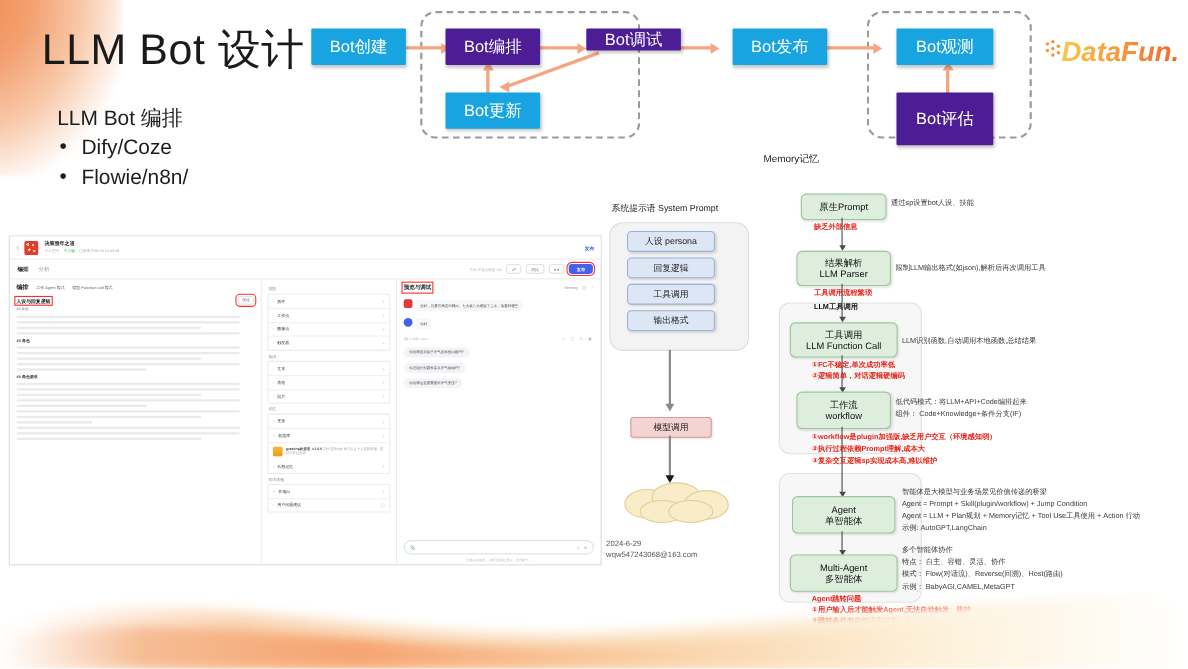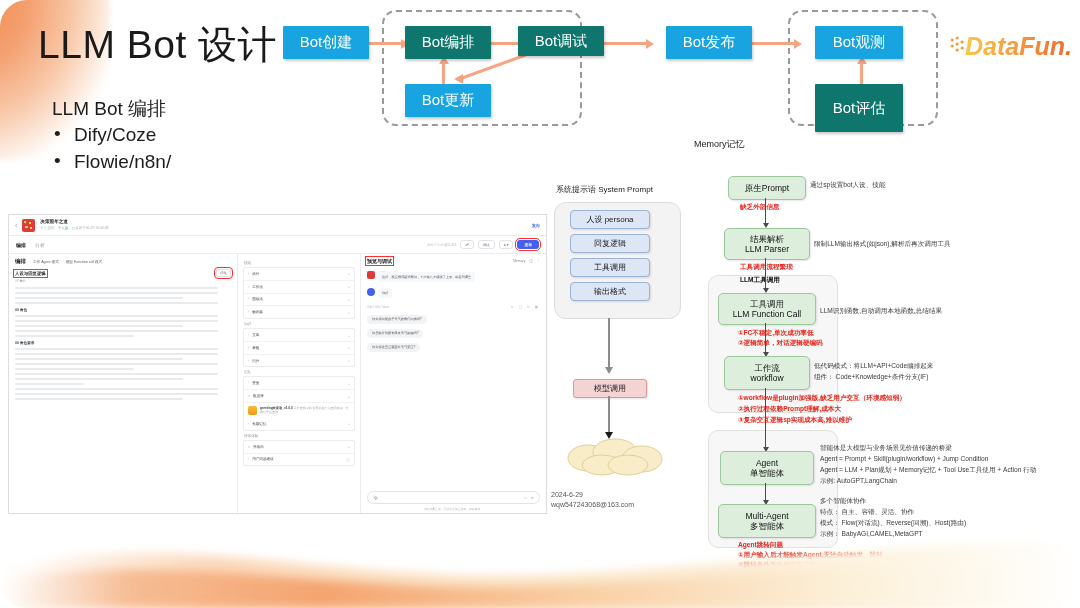--- a/index.html
+++ b/index.html
@@ -2,21 +2,21 @@
 <html><head>
 <meta charset="utf-8">
 <style>
   html,body{margin:0;padding:0;}
   body{
     width:1080px;height:608px;overflow:hidden;position:relative;
     background:#ffffff;
     font-family:"Liberation Sans","DejaVu Sans",sans-serif;
     -webkit-font-smoothing:antialiased;
   }
-  .slide{position:absolute;inset:0;overflow:hidden;border-radius:27px;}
+  .slide{position:absolute;inset:0;overflow:hidden;}
 
   
   .deco-topleft{
     position:absolute;left:-40px;top:-30px;width:150px;height:190px;
     background:radial-gradient(ellipse at 10% 15%, #f08a4b 0%, #f4a070 28%, #f8c8a8 52%, rgba(255,255,255,0) 78%);
     filter:blur(2px);
   }
   .deco-bottom{
     position:absolute;left:0;bottom:0;width:1080px;height:110px;overflow:hidden;
   }
@@ -37,21 +37,21 @@
   .datafun{position:absolute;right:8px;top:29px;width:125px;height:36px;}
 
   
   .flow{position:absolute;left:276px;top:4px;width:680px;height:126px;}
   .fbox{
     position:absolute;display:flex;align-items:center;justify-content:center;
     color:#fff;font-size:15px;white-space:nowrap;
     box-shadow:1px 2px 3px rgba(0,0,0,.22);
     border-radius:1px;
   }
-  .fbox.green{background:#0f766e;}
+  .fbox.green{background:#4c1d95;}
   .fbox.blue{background:#17a4e0;}
   .dashgroup{
     position:absolute;border:2.5px dashed #9a9a9a;border-radius:14px;
   }
   .arrow{position:absolute;background:#f6a582;}
   .arrowhead{position:absolute;width:0;height:0;}
 
   
   .shot{
     position:absolute;left:8px;top:214px;width:537px;height:298px;
@@ -235,21 +235,21 @@
     <div class="arrowhead" style="left:370px;top:34.5px;border-left:8px solid #f6a582;border-top:5px solid transparent;border-bottom:5px solid transparent;"></div>
 
     <div class="arrow" style="left:452px;top:38px;width:68px;height:3px;"></div>
     <div class="arrowhead" style="left:518px;top:34.5px;border-left:8px solid #f6a582;border-top:5px solid transparent;border-bottom:5px solid transparent;"></div>
 
     <div class="arrow" style="left:584px;top:58px;width:3px;height:34px;"></div>
     <div class="arrowhead" style="left:580.5px;top:52px;border-bottom:8px solid #f6a582;border-left:5px solid transparent;border-right:5px solid transparent;"></div>
 
     <div class="fbox blue" style="left:7px;top:22px;width:86px;height:33px;">Bot创建</div>
     <div class="fbox green" style="left:129px;top:22px;width:86px;height:33px;">Bot编排</div>
-    <div class="fbox green" style="left:242px;top:22px;width:86px;height:30px;">Bot调试</div>
+    <div class="fbox green" style="left:257px;top:22px;width:86px;height:20px;">Bot调试</div>
     <div class="fbox blue" style="left:129px;top:80px;width:86px;height:33px;">Bot更新</div>
     <div class="fbox blue" style="left:390px;top:22px;width:86px;height:33px;">Bot发布</div>
     <div class="fbox blue" style="left:539px;top:22px;width:88px;height:33px;">Bot观测</div>
     <div class="fbox green" style="left:539px;top:80px;width:88px;height:48px;">Bot评估</div>
   </div>
 
   <div class="shot">
 
     <div class="shot-top">
       <span class="shot-back">‹</span>

